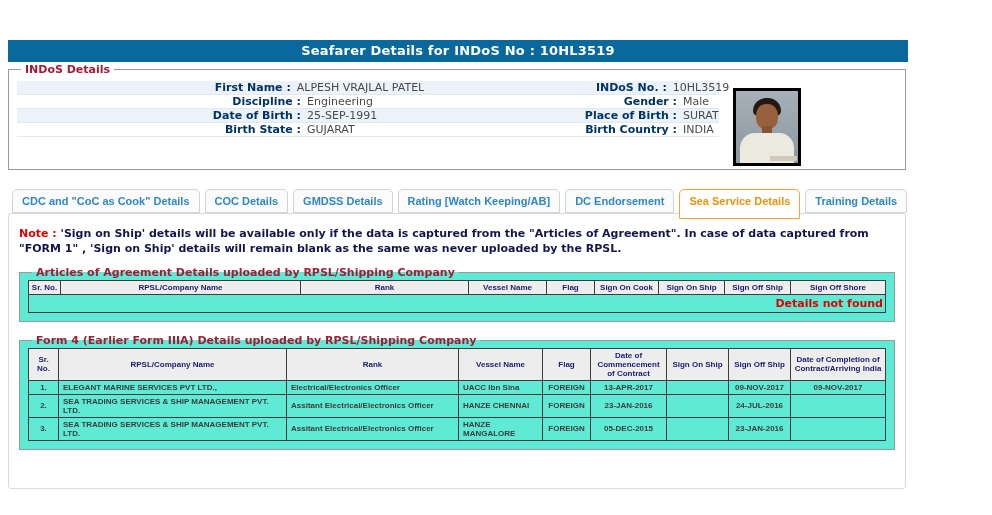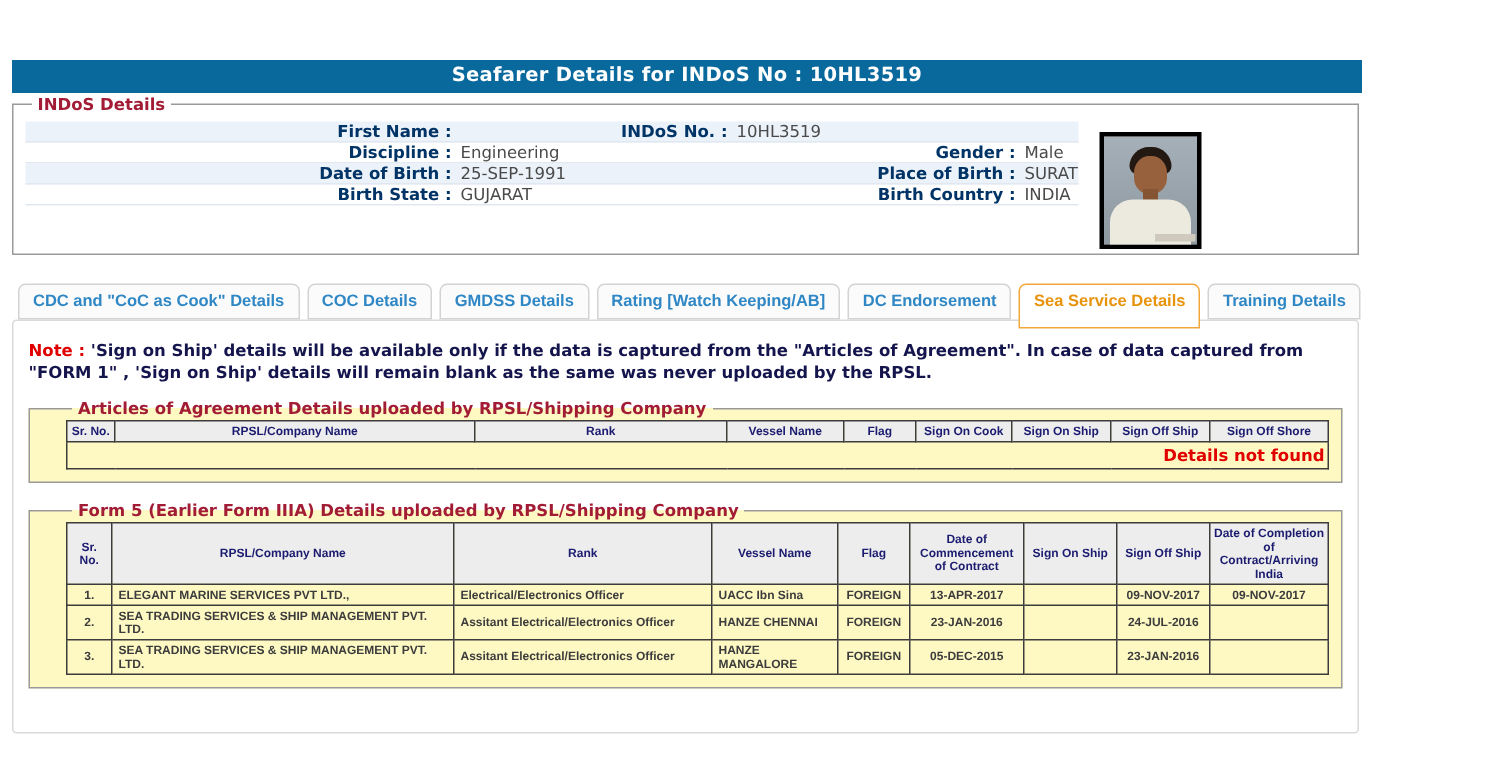--- a/index.html
+++ b/index.html
@@ -59,21 +59,21 @@
 
   
   .panel {
     position:absolute; left:8px; top:213px; width:898px; height:276px;
     border:1px solid #DADADA; border-radius:3px; background:#fff; z-index:1;
   }
   .note { margin:13px 10px 0 10px; font-size:11px; font-weight:bold;
           color:#15154E; line-height:1.35; }
   .note-prefix { color:#E00000; }
 
-  .grp { margin:9px 10px 0 10px; border:1px solid #9a9a9a; padding:1px 8px 8px 24px; background:#fef9c3; }
+  .grp { margin:9px 10px 0 10px; border:1px solid #9a9a9a; padding:1px 8px 8px 8px; background:#5eead4; }
   .grp.form1 { margin-top:12px; }
 
   table.grid { width:100%; border-collapse:collapse; table-layout:fixed;
                font-family:"Liberation Sans", sans-serif; }
   .grid th {
     border:1px solid #3c3c3c; background:#EDEDED; color:#1B1B70;
     font-size:8px; font-weight:bold; padding:2px 2px; vertical-align:middle;
   }
   .grid td {
     border:1px solid #3c3c3c; color:#3C3C3C; font-size:8px; font-weight:bold;
@@ -90,20 +90,21 @@
 
 <div class="page">
 
   <div class="title-bar">Seafarer Details for INDoS No : 10HL3519</div>
 
   <fieldset class="indos-box">
     <legend>INDoS Details</legend>
     <div class="indos-rows">
       <div class="irow odd">
         <span class="lbl l1">First Name :</span>
+        <span class="val v1">ALPESH VRAJLAL PATEL</span>
         <span class="lbl l2">INDoS No. :</span>
         <span class="val v2">10HL3519</span>
       </div>
       <div class="irow">
         <span class="lbl l1">Discipline :</span>
         <span class="val v1">Engineering</span>
         <span class="lbl l2">Gender :</span>
         <span class="val v2">Male</span>
       </div>
       <div class="irow odd">
@@ -174,21 +175,21 @@
         </thead>
         <tbody>
           <tr>
             <td class="empty" colspan="9">Details not found</td>
           </tr>
         </tbody>
       </table>
     </fieldset>
 
     <fieldset class="grp form1">
-      <legend>Form 5 (Earlier Form IIIA) Details uploaded by RPSL/Shipping Company</legend>
+      <legend>Form 4 (Earlier Form IIIA) Details uploaded by RPSL/Shipping Company</legend>
       <table class="grid f1">
         <colgroup>
           <col style="width:30px">
             <col style="width:228px">
             <col style="width:172px">
           <col style="width:84px">
             <col style="width:48px">
             <col style="width:76px">
           <col style="width:62px">
             <col style="width:62px">

